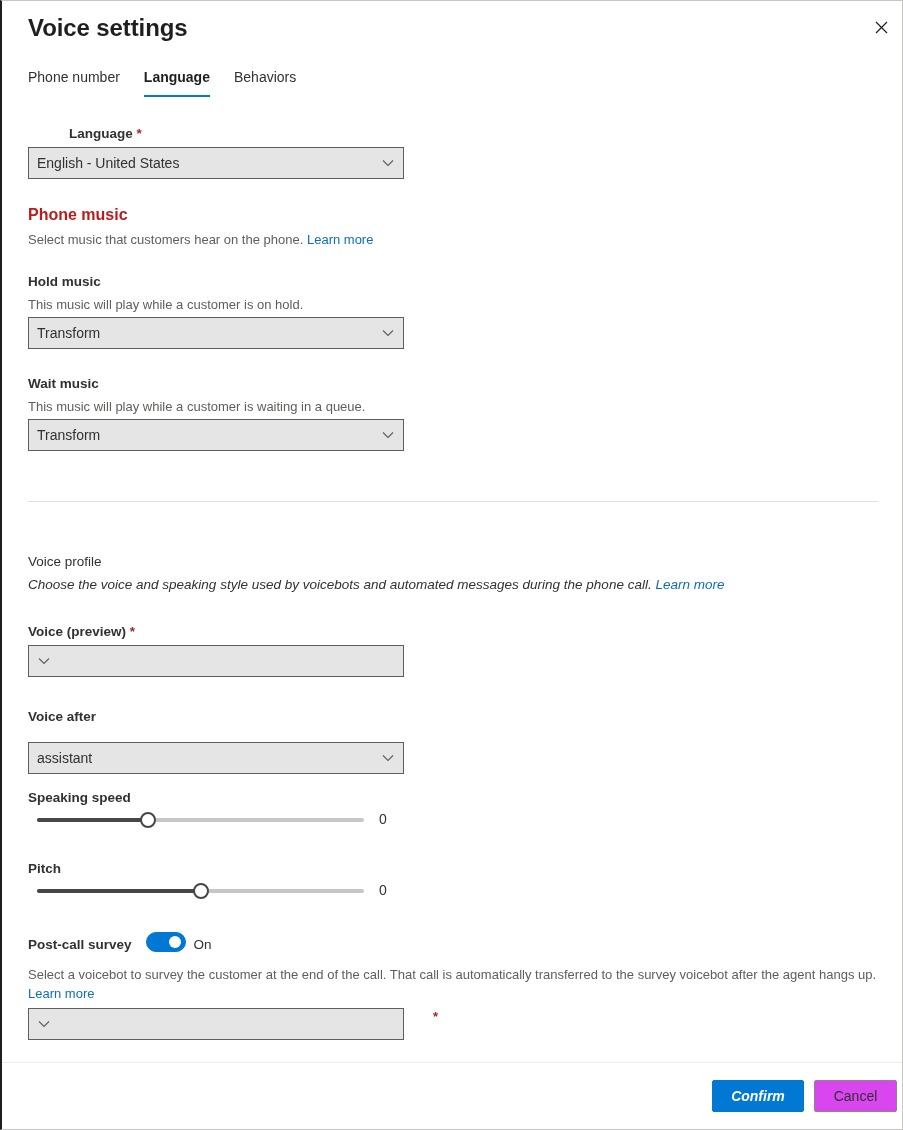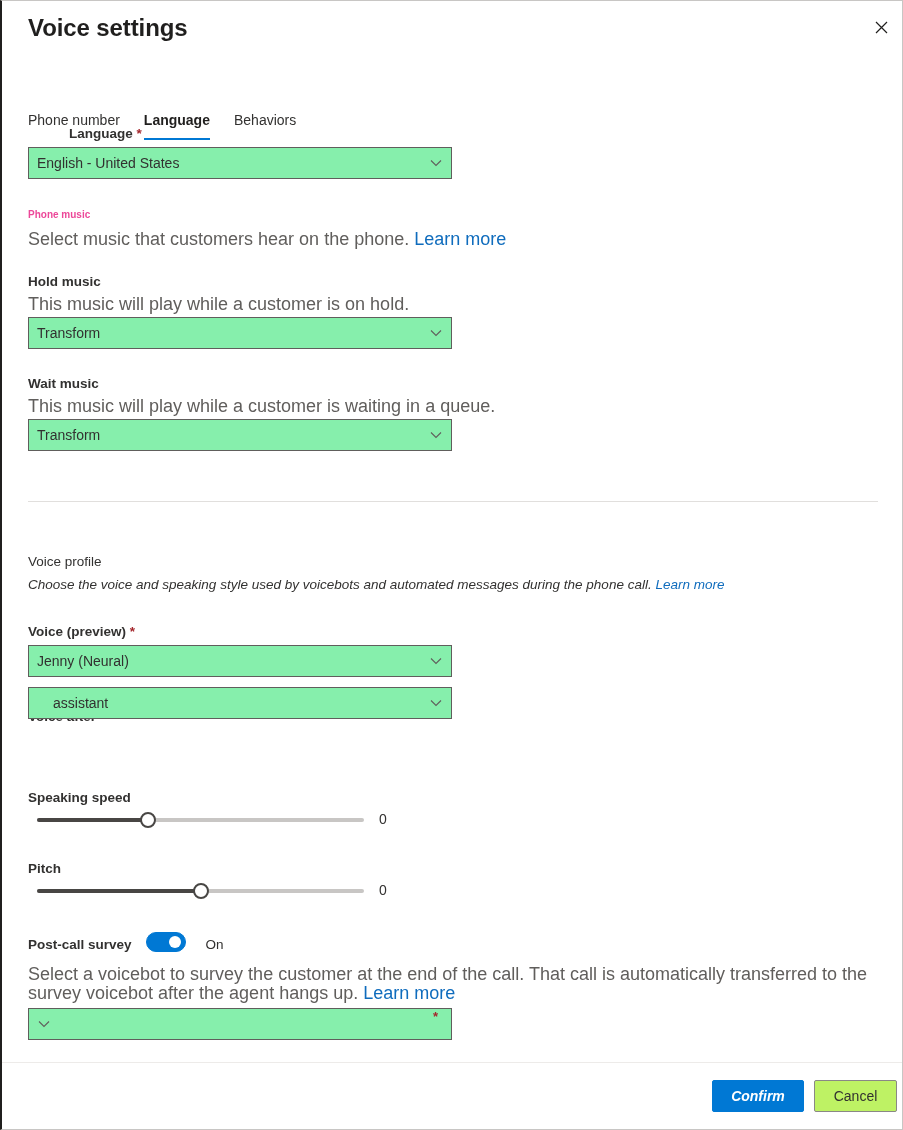--- a/index.html
+++ b/index.html
@@ -60,21 +60,20 @@
   .close-btn svg { display: block; }
 
   
   .tabs {
     position: absolute;
     left: 26px;
     top: 66px;
     display: flex;
     align-items: flex-start;
     gap: 0;
-    margin-top: 43px;
   }
   .tab {
     position: relative;
     padding: 0 12px 10px 12px;
     font-size: 14px;
     color: #323130;
     cursor: pointer;
     background: none;
     border: none;
     font-family: inherit;
@@ -104,35 +103,35 @@
   }
   .field-label {
     position: absolute;
     font-size: 13.5px;
     font-weight: 600;
     color: #323130;
     line-height: 18px;
   }
   .section-head {
     position: absolute;
-    font-size: 10px;
-    font-weight: 600;
-    color: #ec4899;
+    font-size: 16px;
+    font-weight: 600;
+    color: #b91c1c;
     line-height: 20px;
   }
   .subsection-head {
     position: absolute;
     font-size: 13.5px;
     font-weight: 400;
     color: #323130;
     line-height: 20px;
   }
   .desc {
     position: absolute;
-    font-size: 18px;
+    font-size: 13px;
     color: #605e5c;
     line-height: 19px;
   }
   .desc-dark {
     position: absolute;
     font-size: 13.5px;
     color: #323130;
     line-height: 21px;
   }
   .req {
@@ -141,24 +140,24 @@
   }
   a.learn {
     color: #0f6cbd;
     text-decoration: none;
     cursor: pointer;
   }
 
   
   .dropdown {
     position: absolute;
-    width: 424px;
+    width: 376px;
     height: 32px;
     border: 1px solid #605e5c;
-    background: #86efac;
+    background: #e5e5e5;
     box-sizing: border-box;
     display: flex;
     align-items: center;
     cursor: pointer;
   }
   .dropdown .value {
     flex: 1;
     padding-left: 8px;
     font-size: 14px;
     color: #323130;
@@ -260,21 +259,21 @@
     top: 3px;
     right: 4px;
     width: 12px;
     height: 12px;
     border-radius: 50%;
     background: #ffffff;
   }
   .toggle-state {
     font-size: 13.5px;
     color: #323130;
-    margin-left: 20px;
+    margin-left: 8px;
   }
 
   
   .req-outside {
     position: absolute;
     color: #a4262c;
     font-size: 13px;
     font-weight: 600;
   }
 
@@ -297,21 +296,21 @@
     box-sizing: border-box;
     border-radius: 2px;
   }
   .btn-primary {
     background: #0078d4;
     color: #ffffff;
     border: 1px solid #0078d4;
     font-weight: 600;
   }
   .btn-secondary {
-    background: #bef264;
+    background: #d946ef;
     color: #323130;
     border: 1px solid #8a8886;
   }
 </style>
 </head>
 <body>
 
 <div id="panel">
 
   <div class="header">
@@ -378,30 +377,29 @@
     <div class="desc-dark" style="left:26px; top:573px; width:850px;font-style:italic;">
       <span>Choose the voice and speaking style used by voicebots and automated messages during the phone call.</span>
       <a class="learn">Learn more</a>
     </div>
 
     <div class="field-label" style="left:26px; top:622px;">
       <span>Voice (preview)</span>
       <span class="req">*</span>
     </div>
     <div class="dropdown" style="left:26px; top:644px;">
-      <span class="value">Jenny (Neural)</span>
       <span class="chev">
         <svg width="12" height="8" viewBox="0 0 12 8" aria-hidden="true">
           <path d="M1 1.5 L6 6.5 L11 1.5" stroke="#605e5c" stroke-width="1.1" fill="none"></path>
         </svg>
       </span>
     </div>
 
     <div class="field-label" style="left:26px; top:707px;">Voice after</div>
-    <div class="dropdown" style="left:26px; top:686px;padding-left:16px;">
+    <div class="dropdown" style="left:26px; top:741px;">
       <span class="value">assistant</span>
       <span class="chev">
         <svg width="12" height="8" viewBox="0 0 12 8" aria-hidden="true">
           <path d="M1 1.5 L6 6.5 L11 1.5" stroke="#605e5c" stroke-width="1.1" fill="none"></path>
         </svg>
       </span>
     </div>
 
     <div class="field-label" style="left:26px; top:788px;">Speaking speed</div>
     <div class="slider-row" style="left:35px; top:806px;">

